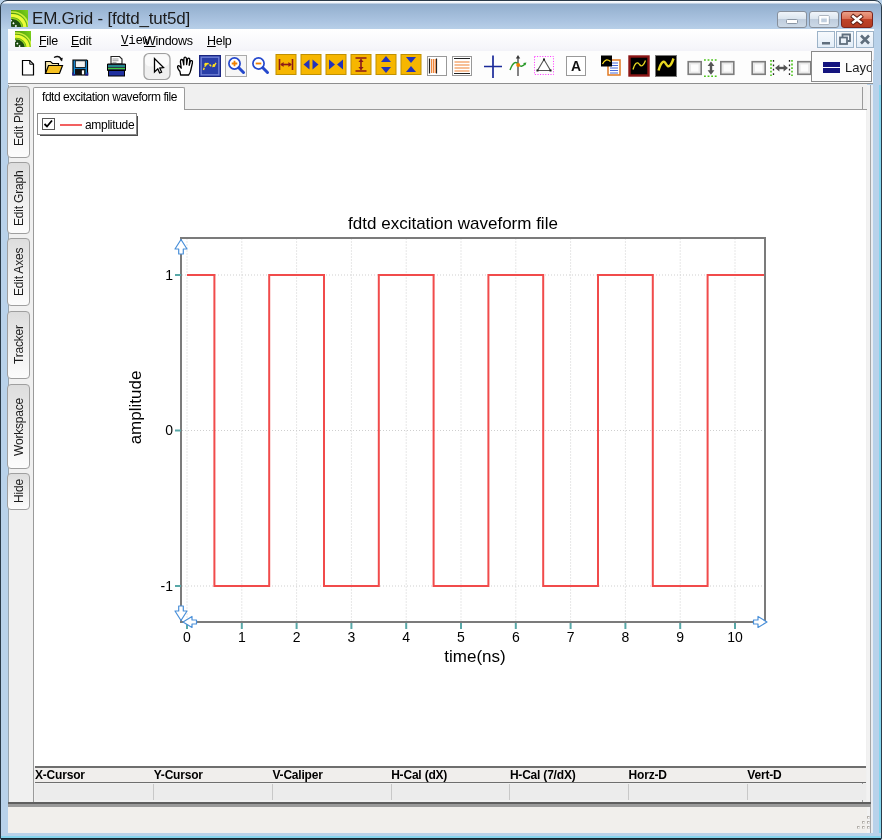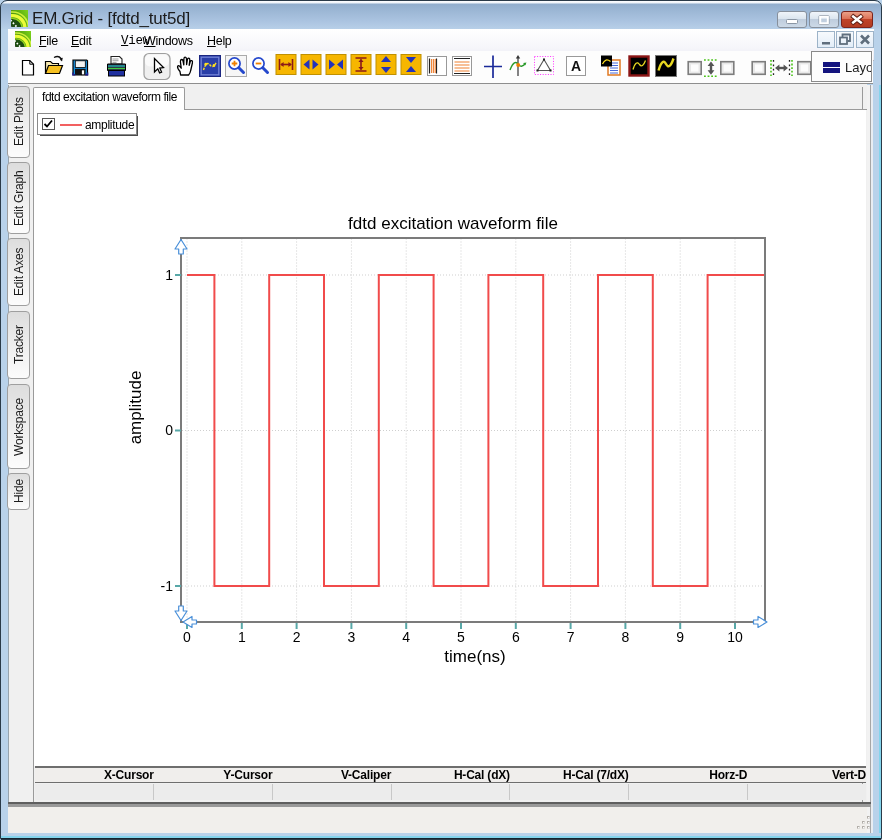--- a/index.html
+++ b/index.html
@@ -42,21 +42,21 @@
   border:1px solid #9a9a9a; border-bottom:none; border-radius:2px 2px 0 0; font-size:12px; letter-spacing:-0.45px; color:#000; padding:2px 0 0 8px; white-space:nowrap; overflow:hidden; }
 #paneline { position:absolute; left:152px; top:22px; width:682px; height:1px; background:#9a9a9a; }
 #canvas { position:absolute; left:1px; top:23px; width:832px; height:656px; background:#ffffff; }
 #legend { position:absolute; left:3px; top:3px; width:100px; height:22px; background:#ffffff;
   border:1px solid #8a8a8a; box-shadow:2px 2px 0 -1px #4c4c4c; }
 #legend .cb { position:absolute; left:4px; top:4px; width:13px; height:12px; border:1px solid #555; background:#fff; }
 #legend .dash { position:absolute; left:22px; top:10px; width:22px; height:2px; background:#f26060; }
 #legend .lbl { position:absolute; left:47px; top:4px; font-size:12px; letter-spacing:-0.3px; color:#000; white-space:nowrap; }
 #table { position:absolute; left:2px; top:679px; width:831px; }
 #thead { display:flex; height:17px; border-top:2px solid #6e6e6e; border-bottom:1px solid #6e6e6e; background:#f0eeec; }
-#thead div { flex:1; text-align:right; font-size:12px; letter-spacing:-0.2px; font-weight:bold; color:#000; line-height:14px; }
+#thead div { flex:1; text-align:left; font-size:12px; letter-spacing:-0.2px; font-weight:bold; color:#000; line-height:14px; }
 #trow { display:flex; height:16px; margin-top:1px; background:#ececec; }
 #trow div { flex:1; border-right:1px solid #c8c8c8; }
 #trow div:last-child { border-right:none; }
 #splitline { position:absolute; left:8px; top:802px; width:863px; height:2px; background:#5f5f5f; }
 #splitline2 { position:absolute; left:8px; top:804px; width:863px; height:3px; background:#9a9a9a; }
 #statusbar { position:absolute; left:8px; top:807px; width:859px; height:26px; background:#f1efec; }
 #bottomborder { position:absolute; left:1px; top:833px; width:880px; height:7px;
   background:linear-gradient(to bottom,#b9d2ea 0 3.5px,#84d4ec 3.5px 5.5px,#16242f 5.5px 7px); }
 svg { position:absolute; }
 </style>

